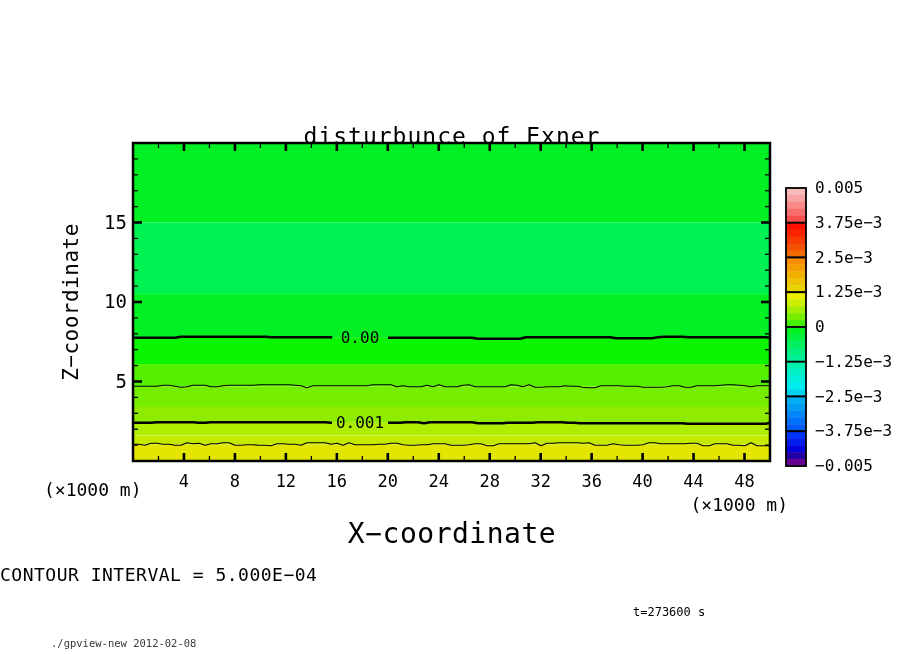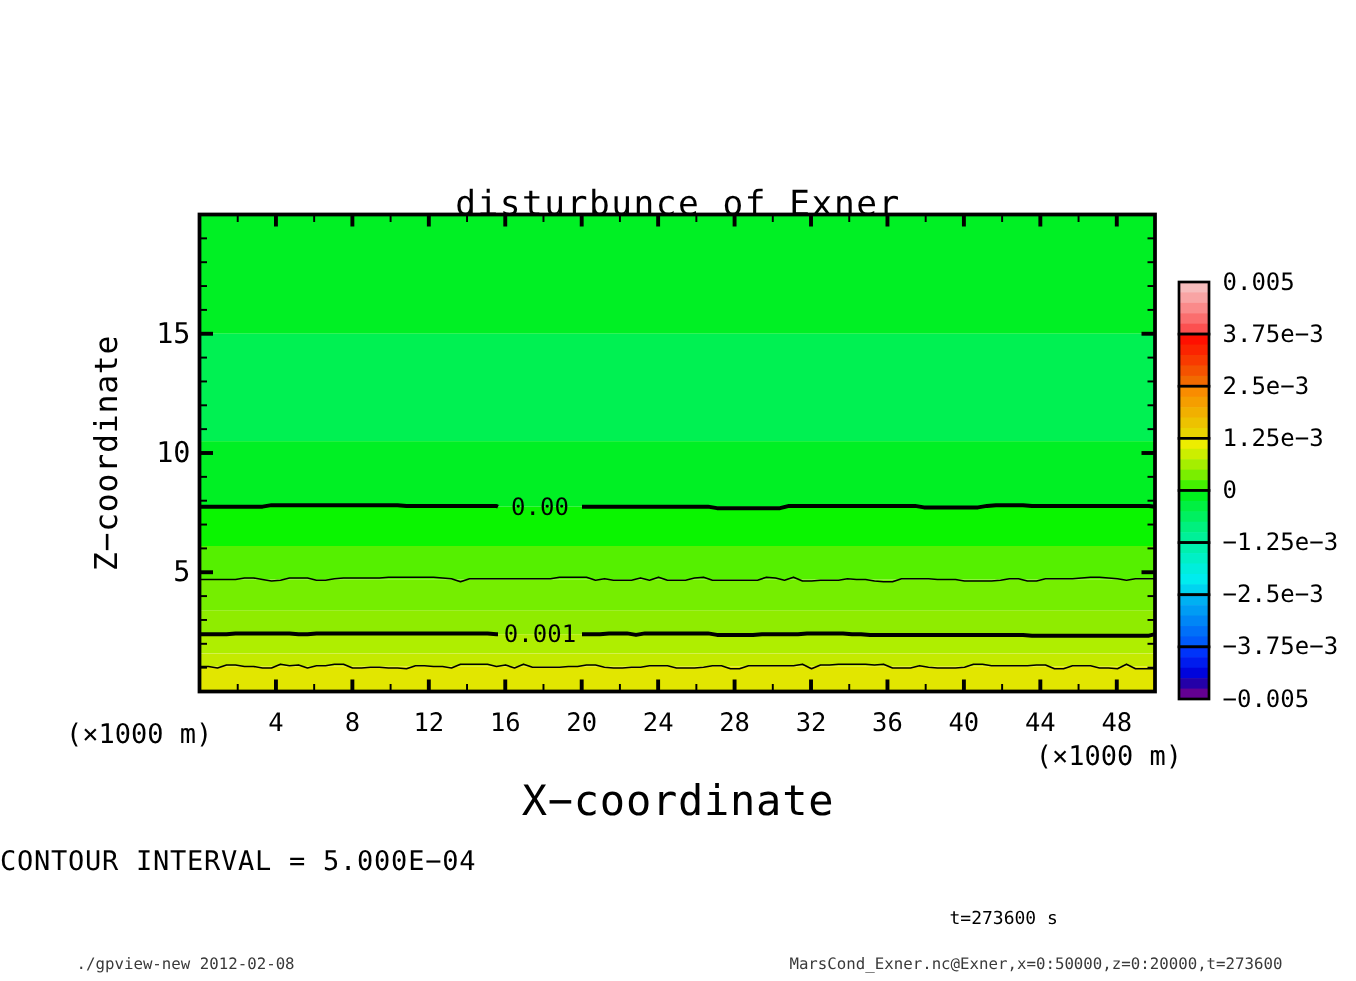--- a/index.html
+++ b/index.html
@@ -205,14 +205,13 @@
     </svg>
 
   <div class="abs title">disturbunce of Exner</div>
   <div class="abs ylabel">Z−coordinate</div>
   <div class="abs xlabel">X−coordinate</div>
   <div class="abs unit-left">(×1000 m)</div>
   <div class="abs unit-right">(×1000 m)</div>
   <div class="abs ci">CONTOUR INTERVAL = 5.000E−04</div>
   <div class="abs time">t=273600 s</div>
   <div class="abs footer footer-left">./gpview-new  2012-02-08</div>
-  <div class="abs footer footer-right">MarsCond_Exner.nc@Exner,x=0:50000,z=0:20000,t=273600</div>
 </div>
 
 </body></html>

